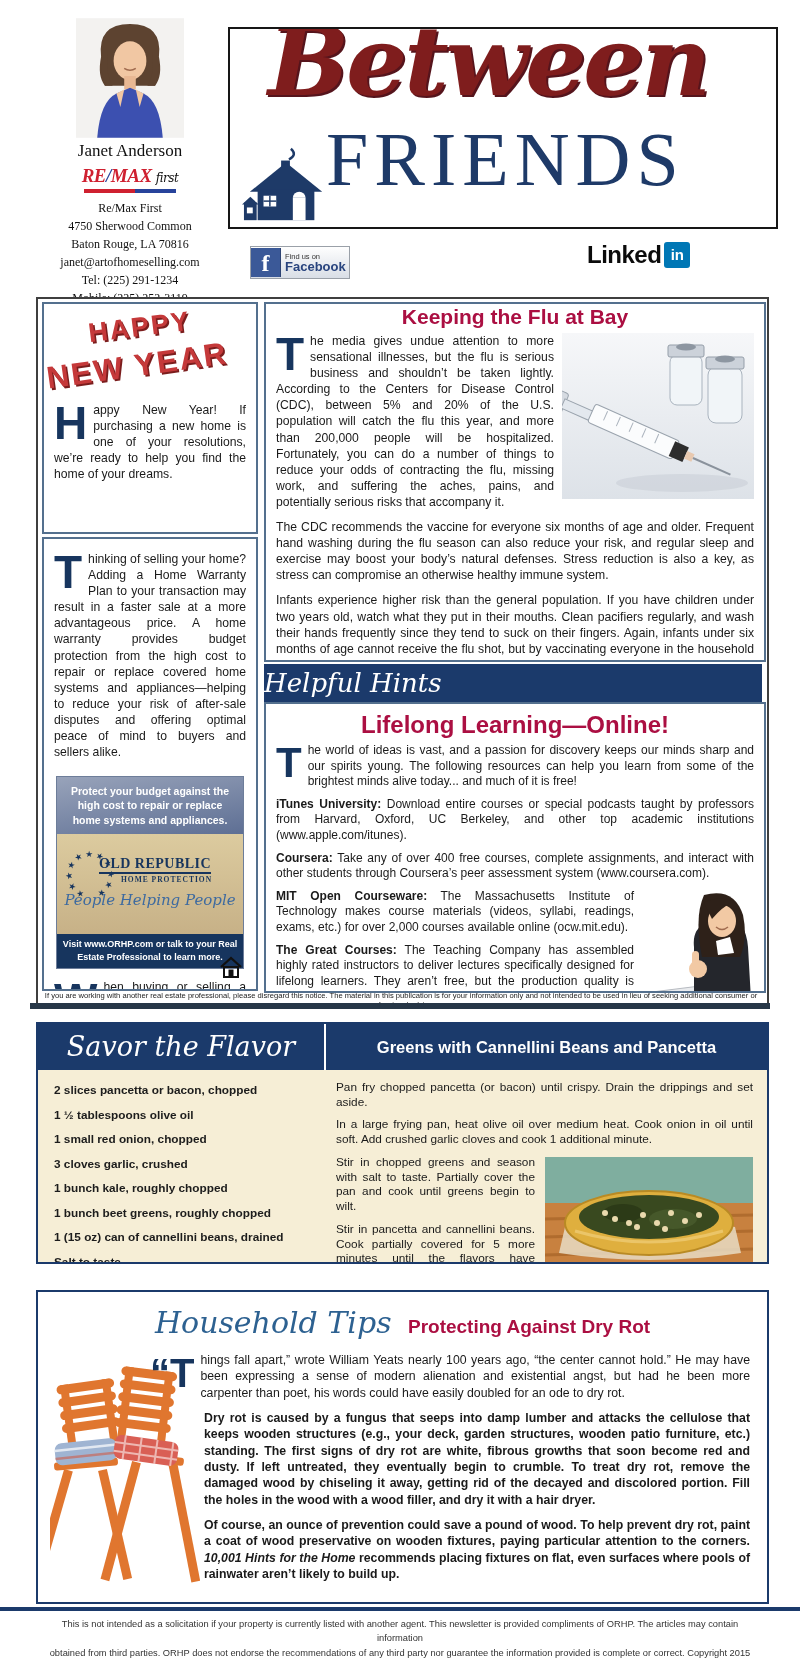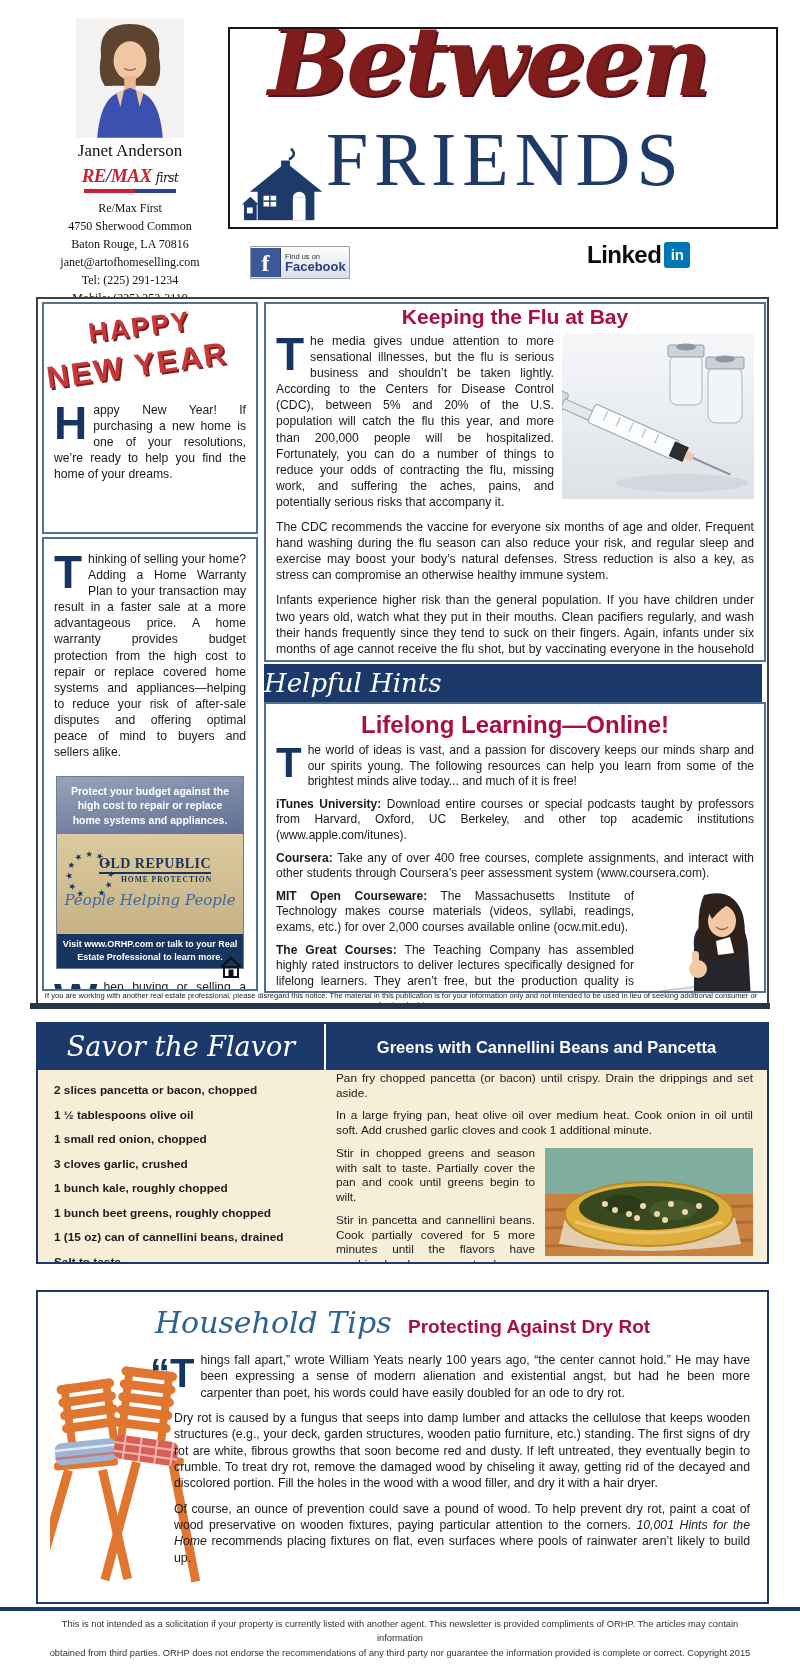--- a/index.html
+++ b/index.html
@@ -89,33 +89,33 @@
   
   .recipe{left:36px;top:1022px;width:729px;height:238px;border:2.5px solid #1b3a6b;background:#f6eed6;overflow:hidden;}
   .rec-head{display:flex;height:46px;background:#1b3a6b;}
   .rec-head-l{width:286px;border-right:2px solid #fff;color:#fff;text-align:center;
               font-family:"DejaVu Serif",serif;font-style:italic;font-size:27px;line-height:46px;}
   .rec-head-r{flex:1;color:#fff;text-align:center;font-size:16.5px;font-weight:bold;line-height:46px;}
   .rec-body{display:flex;}
   .rec-ing{width:286px;padding:13px 14px 0 16px;box-sizing:border-box;}
   .rec-ing li{list-style:none;font-size:11.8px;font-weight:bold;color:#1c1c1c;margin:0 0 10.5px;}
   .rec-ing ul{margin:0;padding:0;}
-  .rec-steps{flex:1;padding:1px 14px 0 12px;}
+  .rec-steps{flex:1;padding:10px 14px 0 12px;}
   .rec-steps p{margin:0 0 8px;font-size:11.8px;line-height:1.25;text-align:justify;}
   .food-float{float:right;width:208px;height:108px;margin:2px 0 0 10px;}
 
   
   .house-box{left:36px;top:1290px;width:729px;height:310px;border:2.5px solid #1b3a6b;background:#fff;overflow:hidden;}
   .ht-header{text-align:center;margin-top:13px;}
   .ht-title{font-family:"DejaVu Serif",serif;font-style:italic;font-size:30px;color:#2d6191;}
   .ht-head{font-size:19px;font-weight:bold;color:#ab0f42;margin-left:12px;}
   .chairs{position:absolute;left:12px;top:60px;width:150px;height:240px;}
   .ht-text{position:absolute;left:112px;top:60px;width:600px;}
   .ht-text p{margin:0 0 9px;font-size:12.3px;line-height:1.33;text-align:justify;}
-  .ht-text .p-ind{margin-left:24px;}
+  .ht-text .p-ind{margin-left:54px;font-weight:bold;}
 
   
   .footer-rule{left:0;top:1607px;width:800px;height:4px;background:#1b3a6b;}
   .footer{left:40px;top:1617px;width:720px;text-align:center;font-size:9.3px;line-height:1.55;color:#333;}
   .it{font-style:italic;}
 </style>
 </head>
 <body>
 
 <div class="page">

